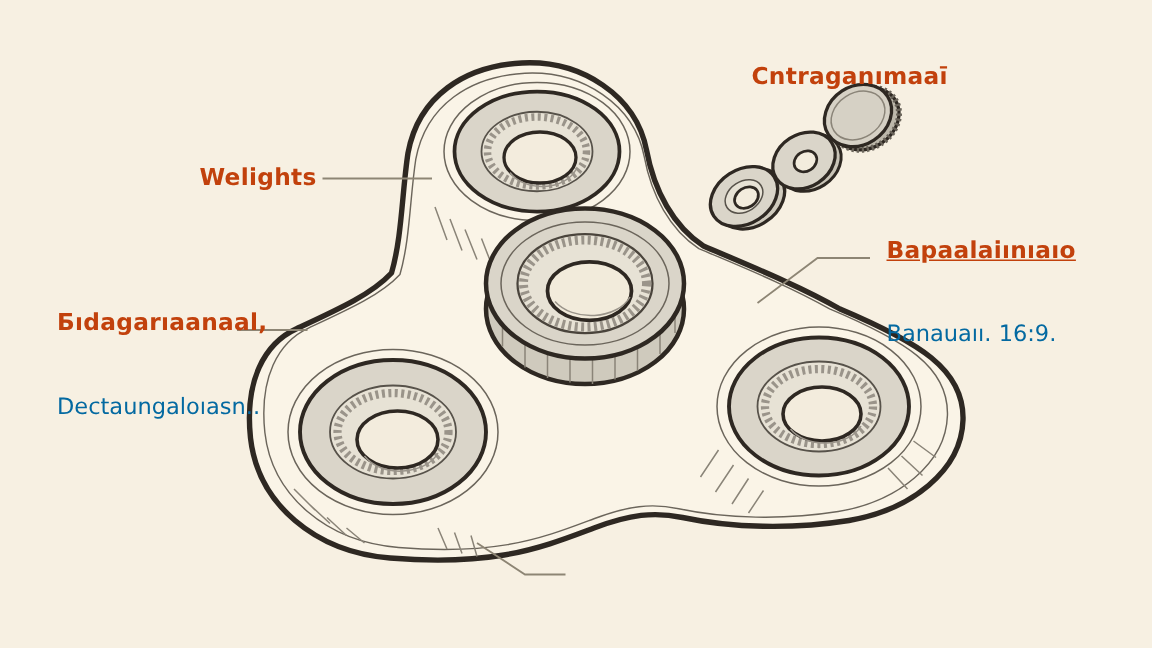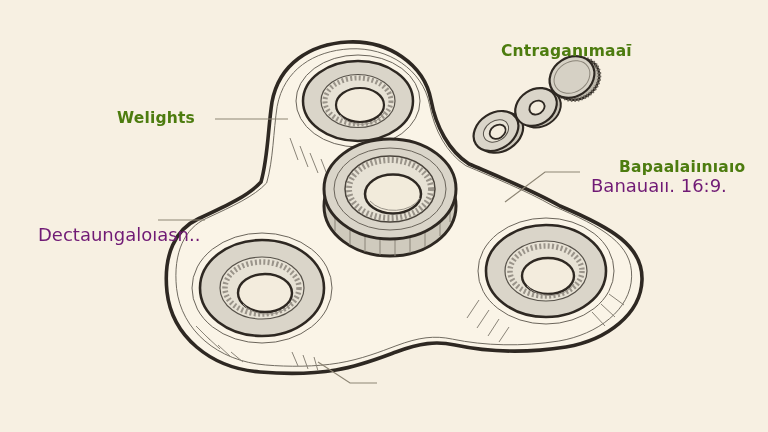--- a/index.html
+++ b/index.html
@@ -6,34 +6,35 @@
   #stage{
     position:relative;
     width:768px;height:432px;
     background:#F7F0E2;
     overflow:hidden;
     font-family:"DejaVu Sans","Liberation Sans",sans-serif;
   }
   #art{position:absolute;left:0;top:0;}
   .lbl{
     position:absolute;
-    color:#4d7c0f;
+    color:#c2410c;
     font-weight:bold;
     font-size:15.5px;
     letter-spacing:0.2px;
     white-space:nowrap;
     line-height:20px;
   }
   .sub{
     position:absolute;
-    color:#701a75;
+    color:#0369a1;
     font-weight:normal;
-    font-size:18px;
+    font-size:15px;
     white-space:nowrap;
     line-height:16px;
+    margin-top:36px;
   }
 </style>
 </head>
 <body>
 
 <div id="stage">
 
   <svg id="art" width="768" height="432" viewBox="0 0 768 432">
 
     <g>
@@ -138,22 +139,23 @@
     </g>
 
     <g stroke="#8D8574" stroke-width="1.2" fill="none">
       <path d="M215,119 H288"></path>
       <path d="M158,220 H205"></path>
       <path d="M505,202 L545,172 H580"></path>
       <path d="M318,362 L350,383 H377"></path>
     </g>
   </svg>
 
-  <div class="lbl" style="left:117px;top:108px;">Welights</div>
+  <div class="lbl" style="left:133px;top:108px;">Welights</div>
 
   <div class="lbl" style="left:501px;top:41px;">Cntraganımaaī</div>
 
-  <div class="lbl" style="left:619px;top:157px;">Bapaalaiınıaıo</div>
+  <div class="lbl" style="left:591px;top:157px;text-decoration:underline;">Bapaalaiınıaıo</div>
   <div class="sub" style="left:591px;top:178px;">Banauaıı. 16:9.</div>
 
+  <div class="lbl" style="left:38px;top:205px;">Бıdagarıaanaal,</div>
   <div class="sub" style="left:38px;top:227px;text-align:right;">Dectaungaloıasn..</div>
 
 </div>
 
 </body></html>

